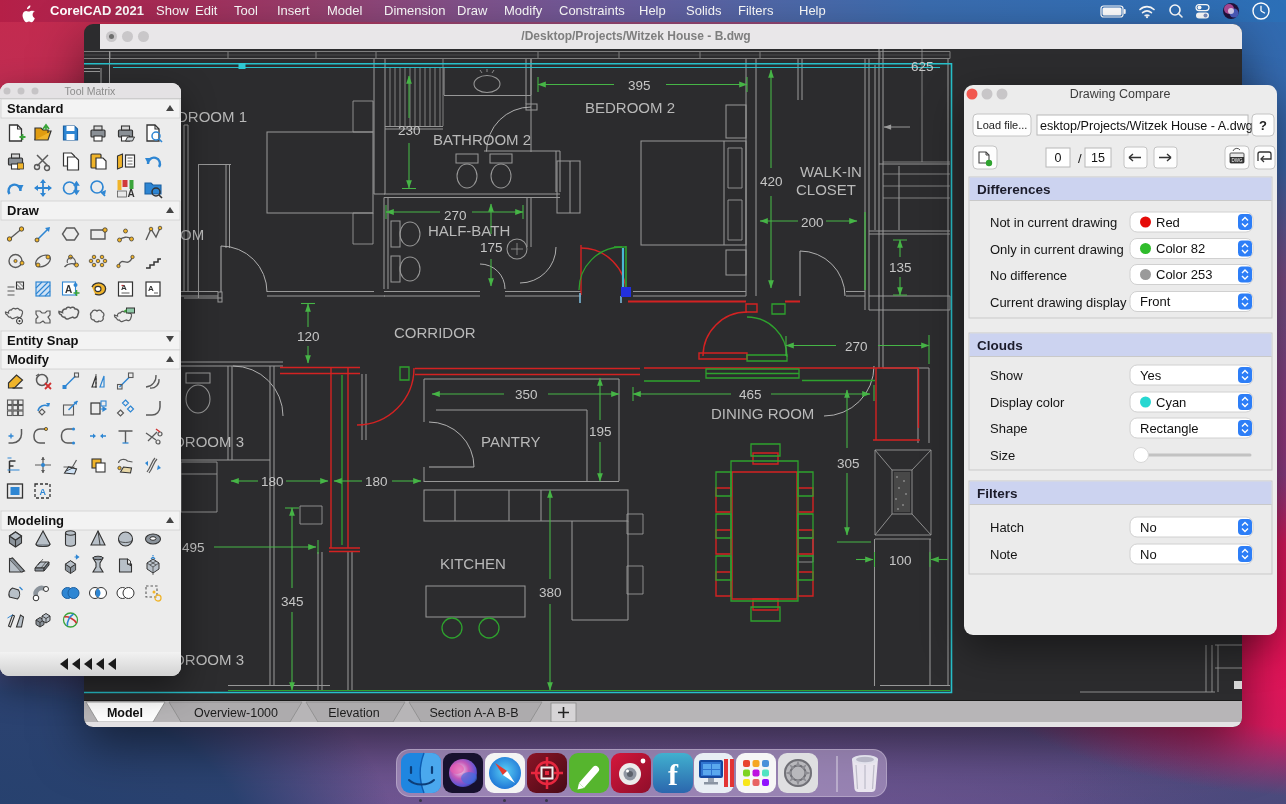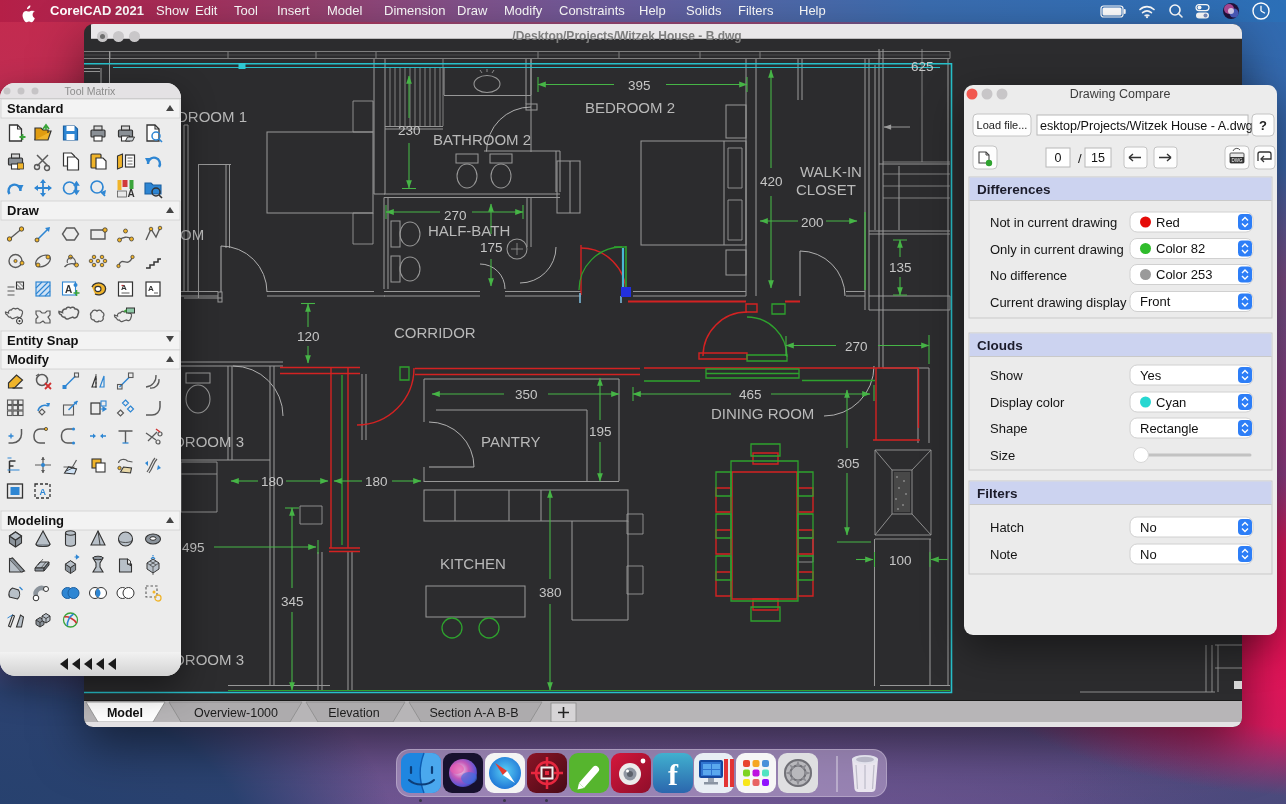--- a/index.html
+++ b/index.html
@@ -24,39 +24,39 @@
   }
   #menubar .mi { position:absolute; top:0; height:22px; line-height:22px; white-space:nowrap; }
   #menubar .b { font-weight:bold; }
   
   #win {
     position:absolute; left:84px; top:24px; width:1158px; height:703px;
     border-radius:9px; box-shadow:0 18px 50px rgba(0,0,0,0.5);
     background:#2c2c2e; overflow:hidden;
   }
   #titlebar {
-    position:absolute; left:7px; top:0; width:100%; height:15px;
+    position:absolute; left:16px; top:0; width:100%; height:40px;
     background:#e9e7e9; border-bottom:1px solid #bdbbbd;
   }
   .tl { position:absolute; top:7px; width:11px; height:11px; border-radius:50%; background:#c9c7c9; }
   #titletext {
     position:absolute; top:0; left:0; width:100%; text-align:center;
     font-size:12px; font-weight:bold; color:#7e7e7e; line-height:25px;
   }
   #cad { position:absolute; left:0; top:25px; width:1158px; height:651px; background:#2c2c2e; }
   
   #tabbar {
     position:absolute; left:0; top:676px; width:1158px; height:26px;
     background:#b7b5b7; border-top:1px solid #1a1a1a;
   }
   #winbottom { position:absolute; left:0; top:698px; width:1158px; height:5px; background:#e4e2e4; }
   
   #toolmatrix {
     position:absolute; left:0px; top:83px; width:181px; height:593px;
-    background:#ececec; border-radius:15px; box-shadow:0 12px 34px rgba(0,0,0,0.45);
+    background:#ececec; border-radius:9px; box-shadow:0 12px 34px rgba(0,0,0,0.45);
     overflow:hidden;
   }
   #dcmp {
     position:absolute; left:964px; top:85px; width:313px; height:550px;
     background:#ececec; border-radius:9px; box-shadow:0 14px 40px rgba(0,0,0,0.45);
     font-size:13px; color:#000000; overflow:hidden;
   }
   
   #dock {
     position:absolute; left:396px; top:749px; width:491px; height:48px;

